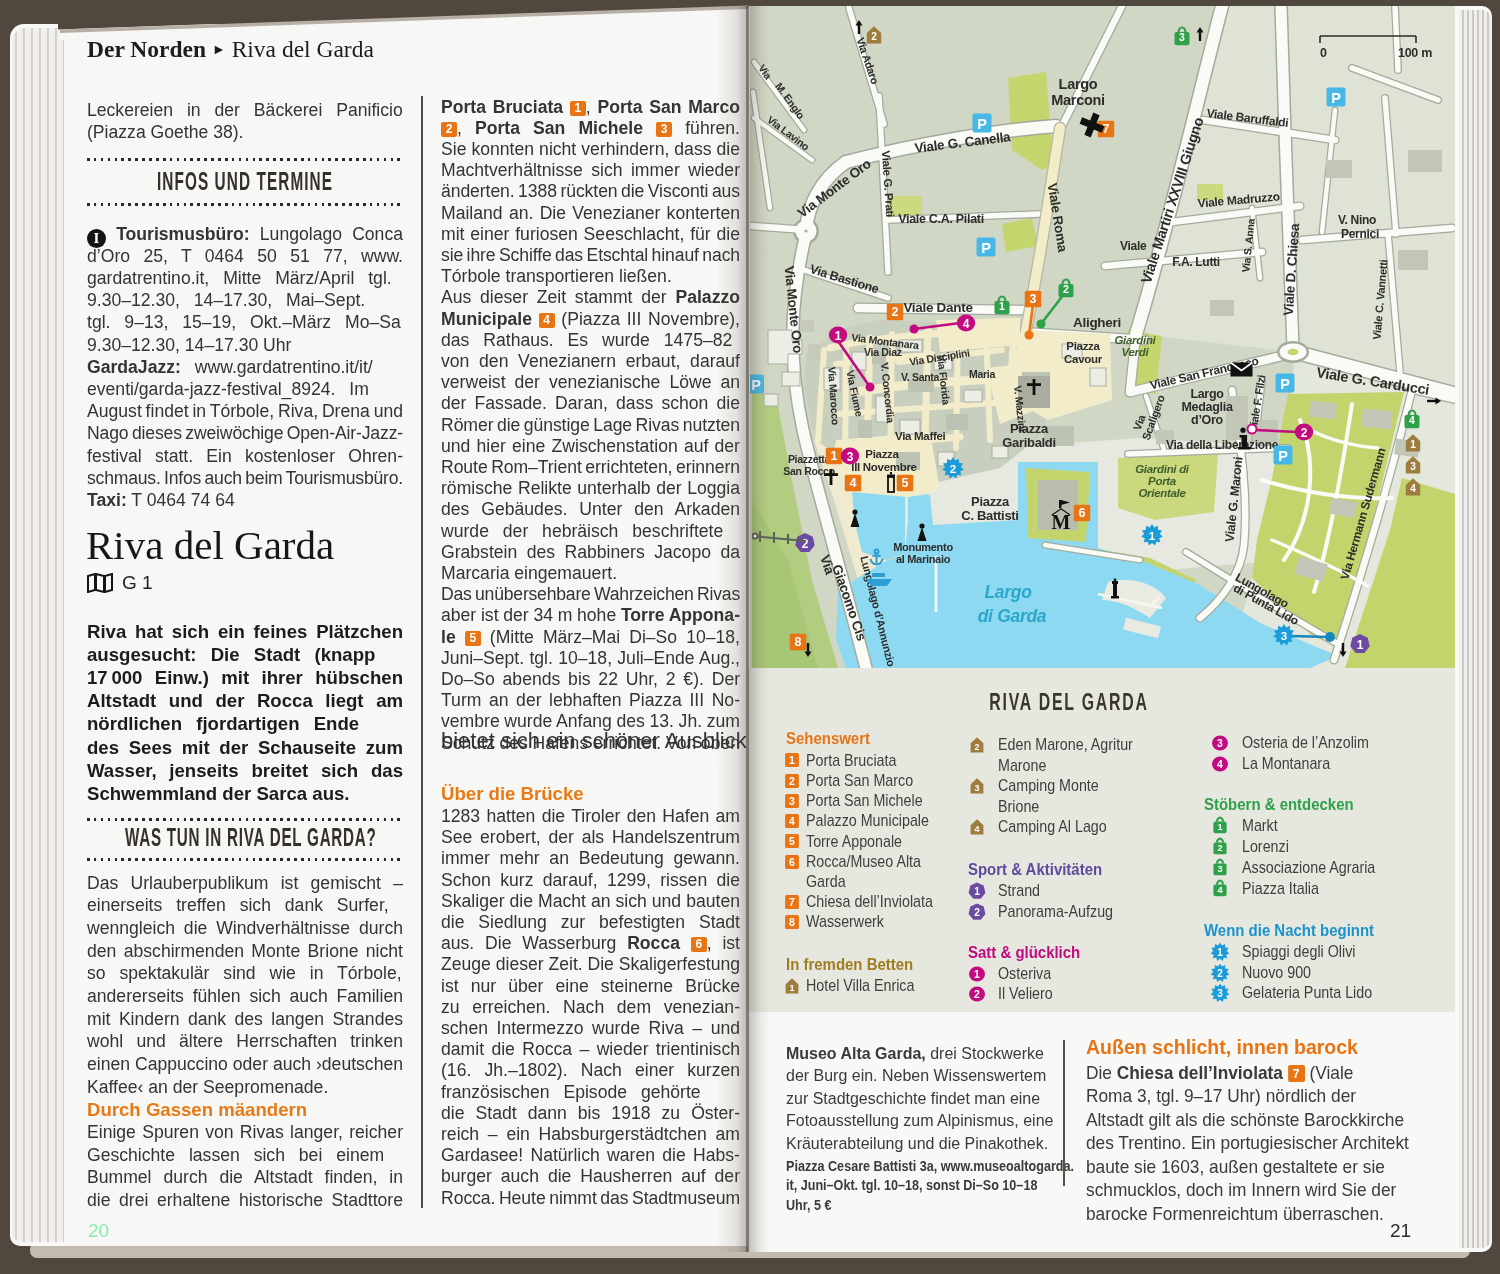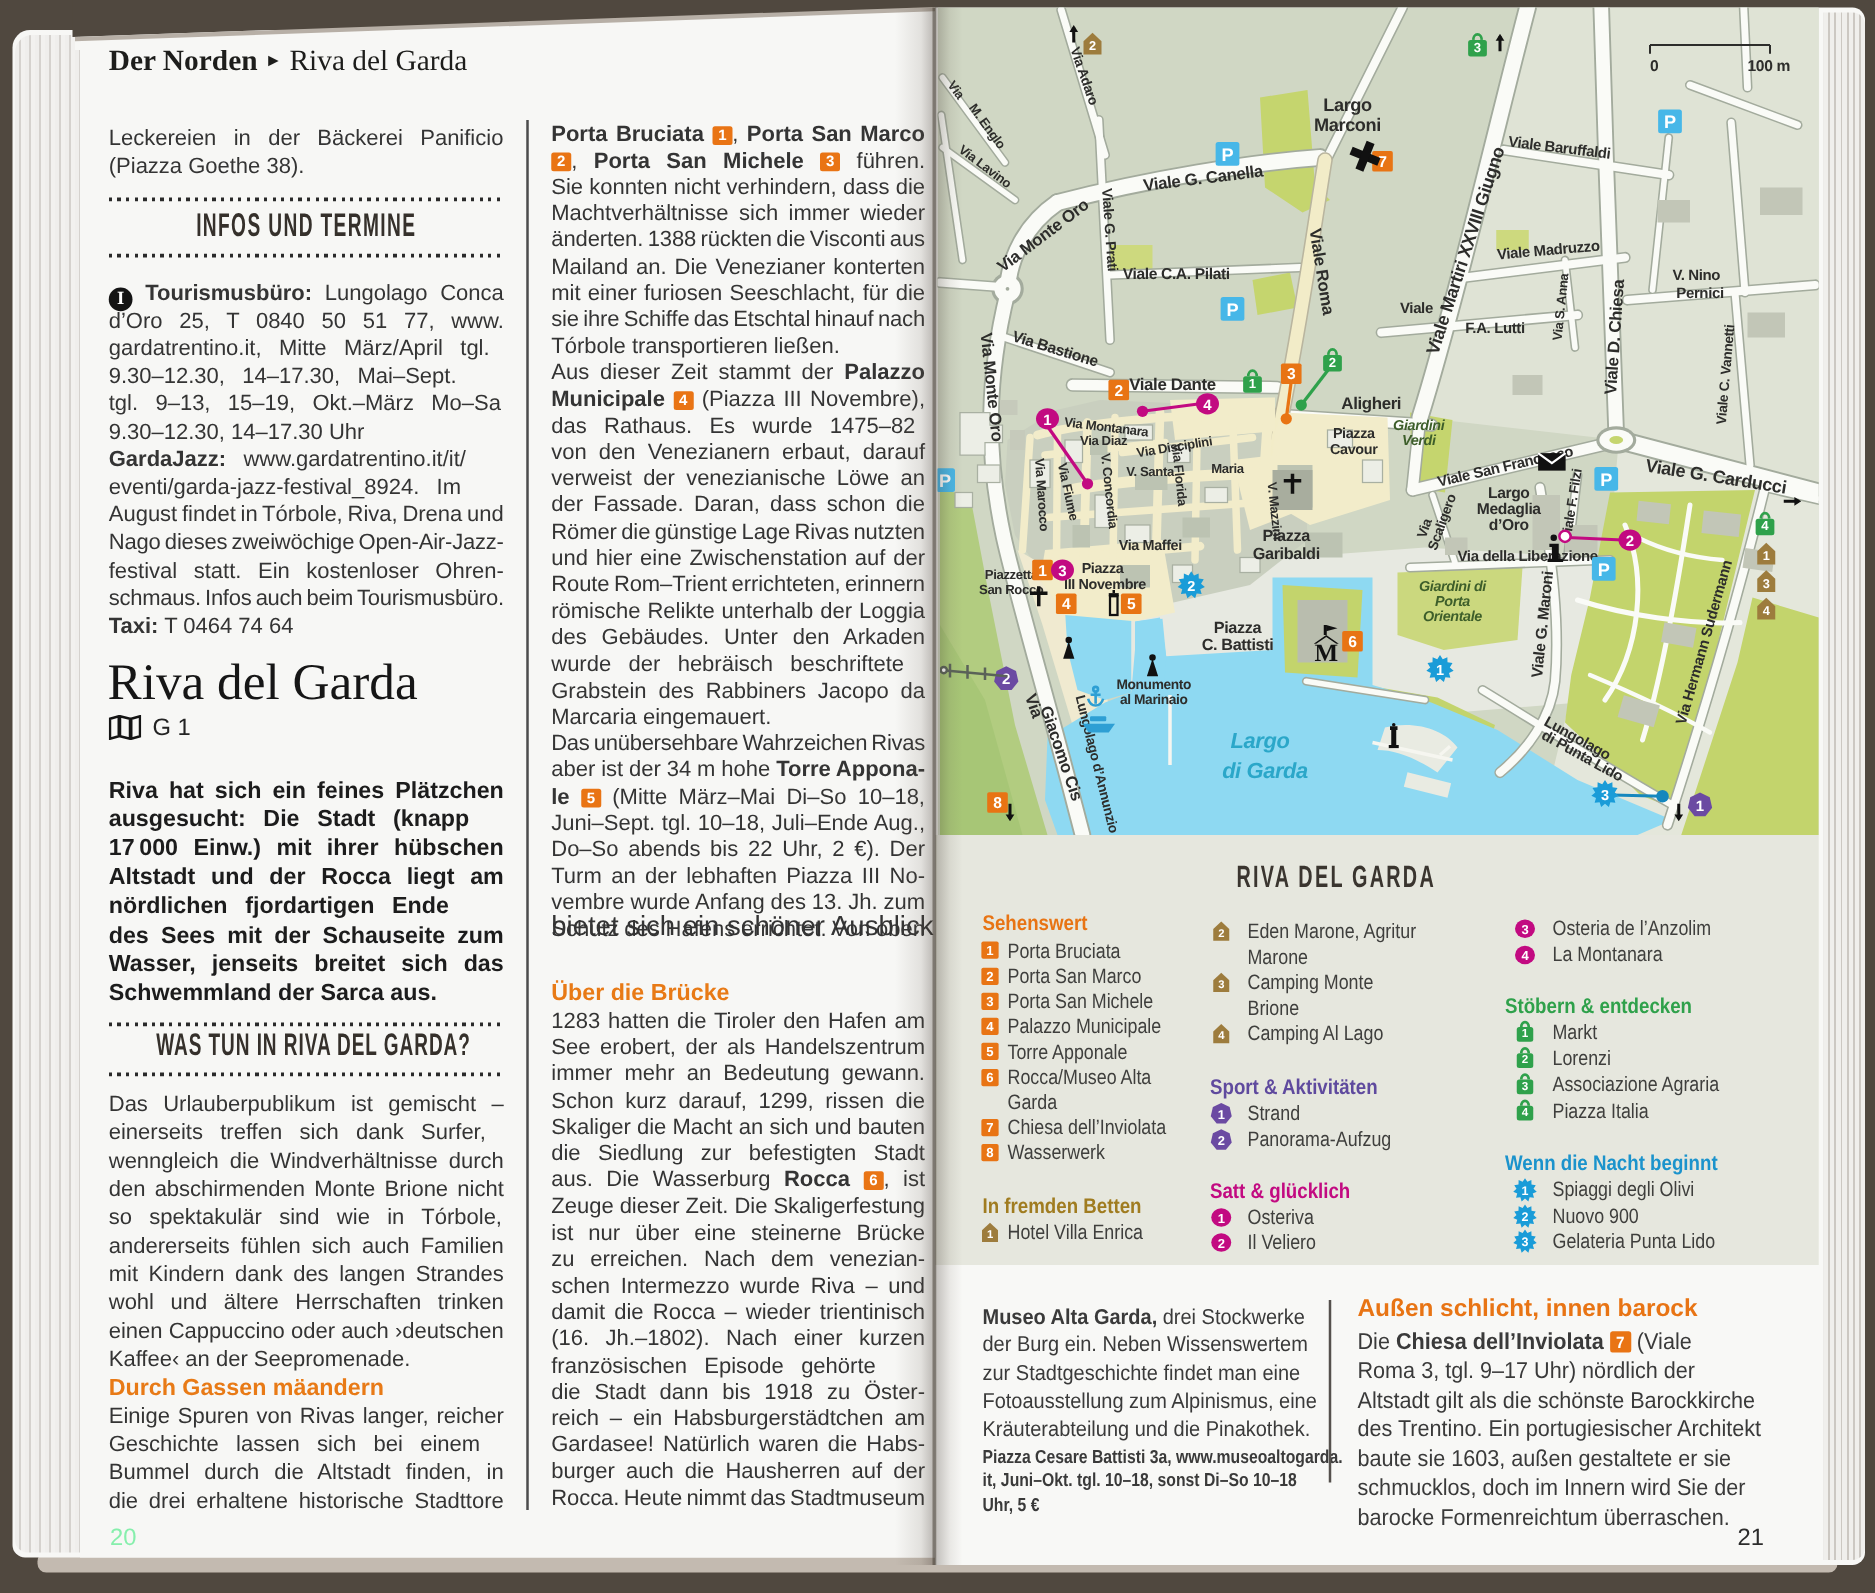--- a/index.html
+++ b/index.html
@@ -37,21 +37,21 @@
 
 <div class="jl fl" id="j0" style="left:87px;top:98.5px;width:316px;font-size:17.6px;line-height:22.0px;color:#343434;"><span class="t" style="word-spacing:9.00px;">Leckereien in der Bäckerei Panificio</span></div>
 <div class="jl" style="left:87px;top:121.0px;width:316px;font-size:17.6px;line-height:22.0px;color:#343434;white-space:nowrap;">(Piazza Goethe 38).</div>
 
 <div class="dot" style="left:87px;top:158px;width:316px;"></div>
 
 <div class="ln" style="left:87px;top:169px;width:316px;text-align:center;font-size:21px;font-weight:bold;color:#35302b;letter-spacing:1.5px;transform:scale(0.73,1.25);">INFOS UND TERMINE</div>
 <div class="dot" style="left:87px;top:203px;width:316px;"></div>
 
 <div class="jl fl" id="j1" style="left:87px;top:222.5px;width:316px;font-size:17.6px;line-height:22.0px;color:#343434;"><span class="t" style="word-spacing:5.23px;"><span style="display:inline-block;width:19px;height:19px;border-radius:50%;background:#141414;color:#fff;text-align:center;font-family:'Liberation Serif',serif;font-weight:bold;font-size:15px;line-height:19px;vertical-align:-3px;letter-spacing:0;word-spacing:0;">I</span> <span class="b">Tourismusbüro:</span> Lungolago Conca</span></div>
-<div class="jl fl" id="j2" style="left:87px;top:244.7px;width:316px;font-size:17.6px;line-height:22.0px;color:#343434;"><span class="t" style="word-spacing:8.49px;">d’Oro 25, T 0840 50 51 77, www.</span></div>
+<div class="jl fl" id="j2" style="left:87px;top:244.7px;width:316px;font-size:17.6px;line-height:22.0px;color:#343434;"><span class="t" style="word-spacing:8.49px;">d’Oro 25, T 0464 50 51 77, www.</span></div>
 <div class="jl fl" id="j3" style="left:87px;top:266.9px;width:316px;font-size:17.6px;line-height:22.0px;color:#343434;"><span class="t" style="word-spacing:9.00px;">gardatrentino.it, Mitte März/April tgl.</span></div>
 <div class="jl fl" id="j4" style="left:87px;top:289.1px;width:316px;font-size:17.6px;line-height:22.0px;color:#343434;"><span class="t" style="word-spacing:9.00px;">9.30–12.30, 14–17.30, Mai–Sept.</span></div>
 <div class="jl fl" id="j5" style="left:87px;top:311.3px;width:316px;font-size:17.6px;line-height:22.0px;color:#343434;"><span class="t" style="word-spacing:9.00px;">tgl. 9–13, 15–19, Okt.–März Mo–Sa</span></div>
 <div class="jl" style="left:87px;top:333.5px;width:316px;font-size:17.6px;line-height:22.0px;color:#343434;white-space:nowrap;">9.30–12.30, 14–17.30 Uhr</div>
 <div class="jl fl" id="j6" style="left:87px;top:355.7px;width:316px;font-size:17.6px;line-height:22.0px;color:#343434;"><span class="t" style="word-spacing:9.00px;"><span class="b">GardaJazz:</span> www.gardatrentino.it/it/</span></div>
 <div class="jl fl" id="j7" style="left:87px;top:377.9px;width:316px;font-size:17.6px;line-height:22.0px;color:#343434;"><span class="t" style="word-spacing:9.00px;">eventi/garda-jazz-festival_8924. Im</span></div>
 <div class="jl fl" id="j8" style="left:87px;top:400.1px;width:316px;font-size:17.6px;line-height:22.0px;color:#343434;text-align:right;"><span class="t" style="word-spacing:-1.07px;">August findet in Tórbole, Riva, Drena und</span></div>
 <div class="jl fl" id="j9" style="left:87px;top:422.3px;width:316px;font-size:17.6px;line-height:22.0px;color:#343434;"><span class="t" style="word-spacing:-1.30px;letter-spacing:-0.151px;">Nago dieses zweiwöchige Open-Air-Jazz-</span></div>
 <div class="jl fl" id="j10" style="left:87px;top:444.5px;width:316px;font-size:17.6px;line-height:22.0px;color:#343434;"><span class="t" style="word-spacing:8.35px;">festival statt. Ein kostenloser Ohren-</span></div>
 <div class="jl fl" id="j11" style="left:87px;top:466.7px;width:316px;font-size:17.6px;line-height:22.0px;color:#343434;"><span class="t" style="word-spacing:-1.30px;letter-spacing:-0.206px;">schmaus. Infos auch beim Tourismusbüro.</span></div>

